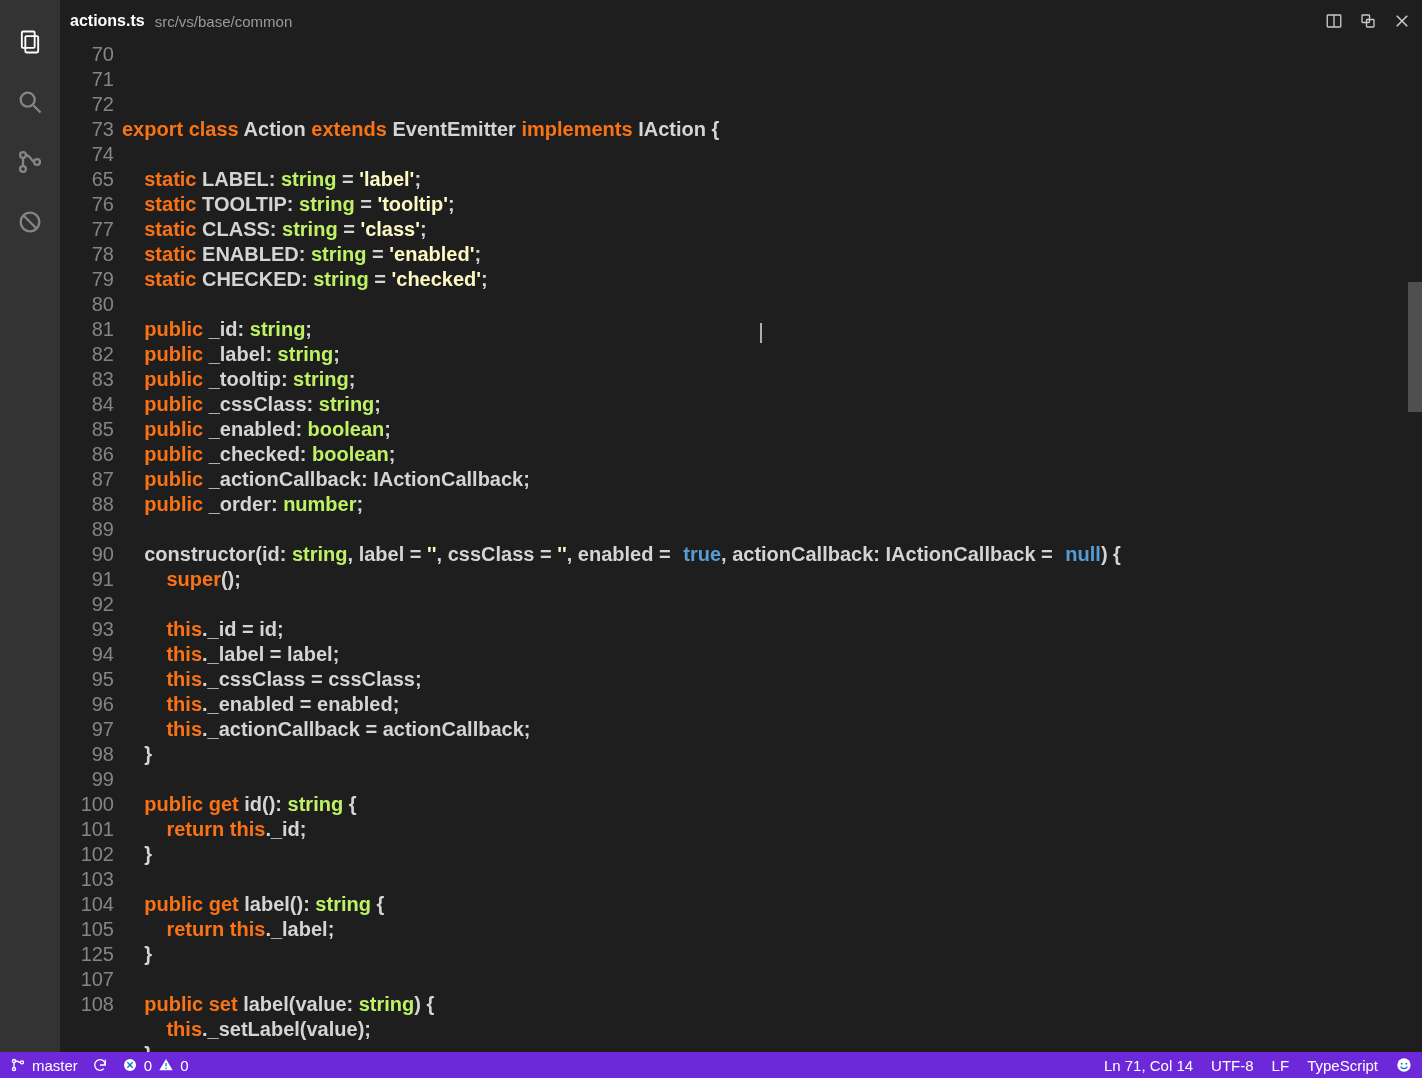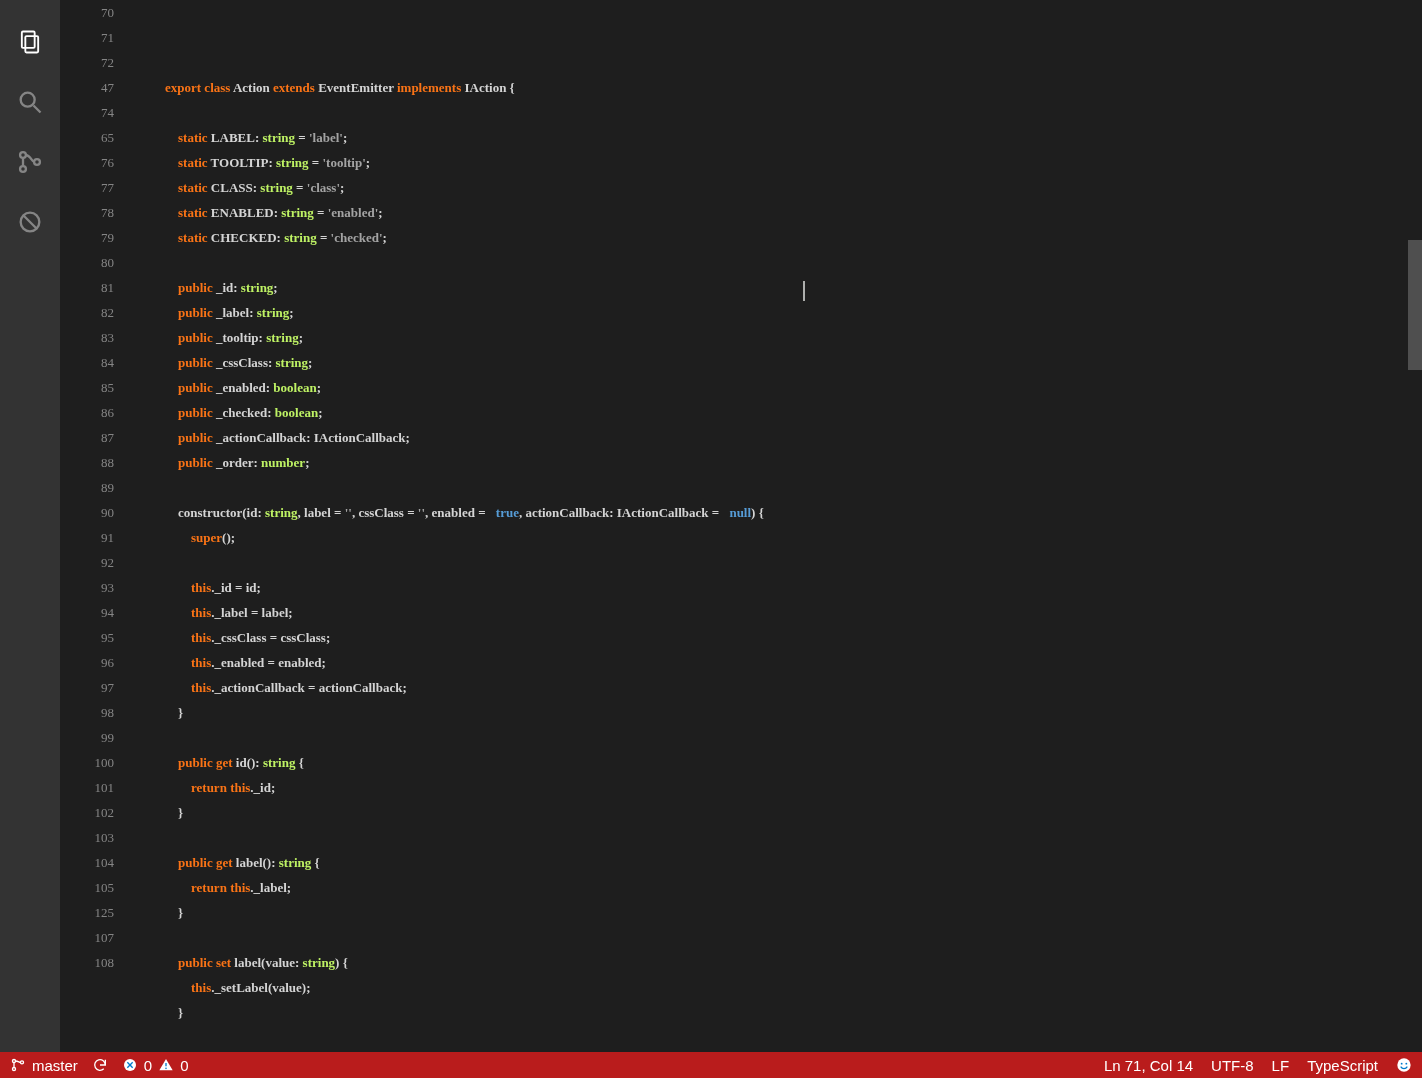--- a/index.html
+++ b/index.html
@@ -76,25 +76,24 @@
     width: 20px; height: 20px;
     display:flex; align-items:center; justify-content:center;
     cursor: pointer;
   }
   .tab-actions svg { width: 18px; height: 18px; }
 
   .editor-body {
     flex: 1;
     display: flex;
     overflow: hidden;
-    font-family: Liberation Serif, serif;
-    font-size: 13px;
+    font-family: Liberation Sans, sans-serif;
+    font-size: 20px;
     line-height: 25px;
     position: relative;
-    gap: 43px;
   }
 
   .gutter {
     width: 62px;
     text-align: right;
     color: #858585;
     padding-right: 8px;
     user-select: none;
     font-weight: 500;
   }
@@ -104,21 +103,21 @@
     flex: 1;
     white-space: pre;
     color: #d4d4d4;
     font-weight: 600;
     position: relative;
   }
   .code .row { height: 25px; }
 
   .tk-key { color: #f97316; }      
   .tk-type { color: #bef264; }     
-  .tk-str { color: #a3a3a3; }      
+  .tk-str { color: #fef9c3; }      
   .tk-lit { color: #569cd6; margin-left: 7px; }
 
   .text-cursor {
     position: absolute;
     top: 281px; 
     left: 638px;
     width: 2px;
     height: 20px;
     background: #aeafad;
   }
@@ -132,21 +131,21 @@
     position: absolute;
     left: 0; right: 0;
     top: 240px;
     height: 130px;
     background: #4f4f4f;
     border-radius: 0;
   }
 
   .status-bar {
     height: 26px;
-    background: #b91c1c;
+    background: #6d28d9;
     color: #ffffff;
     display: flex;
     align-items: center;
     padding: 0 10px;
     font-size: 15px;
   }
   .status-left { display: flex; align-items: center; gap: 14px; }
   .status-right { margin-left: auto; display: flex; align-items: center; gap: 18px; }
   .status-item { display: flex; align-items: center; gap: 6px; cursor: pointer; }
   .status-item svg { width: 16px; height: 16px; }
@@ -179,27 +178,51 @@
     </div>
     <div class="activity-item">
       <svg viewBox="0 0 24 24" fill="none" stroke="currentColor" stroke-width="2">
           <circle cx="12" cy="12" r="8"></circle>
           <line x1="6" y1="6" x2="18" y2="18"></line>
         </svg>
     </div>
   </div>
 
   <div class="editor-group">
+    <div class="tab-bar">
+      <span class="tab-title">actions.ts</span>
+      <span class="tab-path">src/vs/base/common</span>
+      <div class="tab-actions">
+        <div class="icon-btn">
+          <svg viewBox="0 0 24 24" fill="none" stroke="currentColor" stroke-width="1.8">
+              <rect x="3" y="4" width="18" height="16" rx="1"></rect>
+              <line x1="12" y1="4" x2="12" y2="20"></line>
+            </svg>
+        </div>
+        <div class="icon-btn">
+          <svg viewBox="0 0 24 24" fill="none" stroke="currentColor" stroke-width="1.8">
+              <rect x="4" y="4" width="10" height="10" rx="1"></rect>
+              <rect x="10" y="10" width="10" height="10" rx="1"></rect>
+            </svg>
+        </div>
+        <div class="icon-btn">
+          <svg viewBox="0 0 24 24" fill="none" stroke="currentColor" stroke-width="2.2">
+              <line x1="5" y1="5" x2="19" y2="19"></line>
+              <line x1="19" y1="5" x2="5" y2="19"></line>
+            </svg>
+        </div>
+      </div>
+    </div>
 
     <div class="editor-body">
       <div class="gutter" id="gutter">
           <div class="ln">70</div>
           <div class="ln">71</div>
           <div class="ln">72</div>
-          <div class="ln">47</div>
+          <div class="ln">73</div>
           <div class="ln">74</div>
           <div class="ln">65</div>
           <div class="ln">76</div>
           <div class="ln">77</div>
           <div class="ln">78</div>
           <div class="ln">79</div>
           <div class="ln">80</div>
           <div class="ln">81</div>
           <div class="ln">82</div>
           <div class="ln">83</div>

